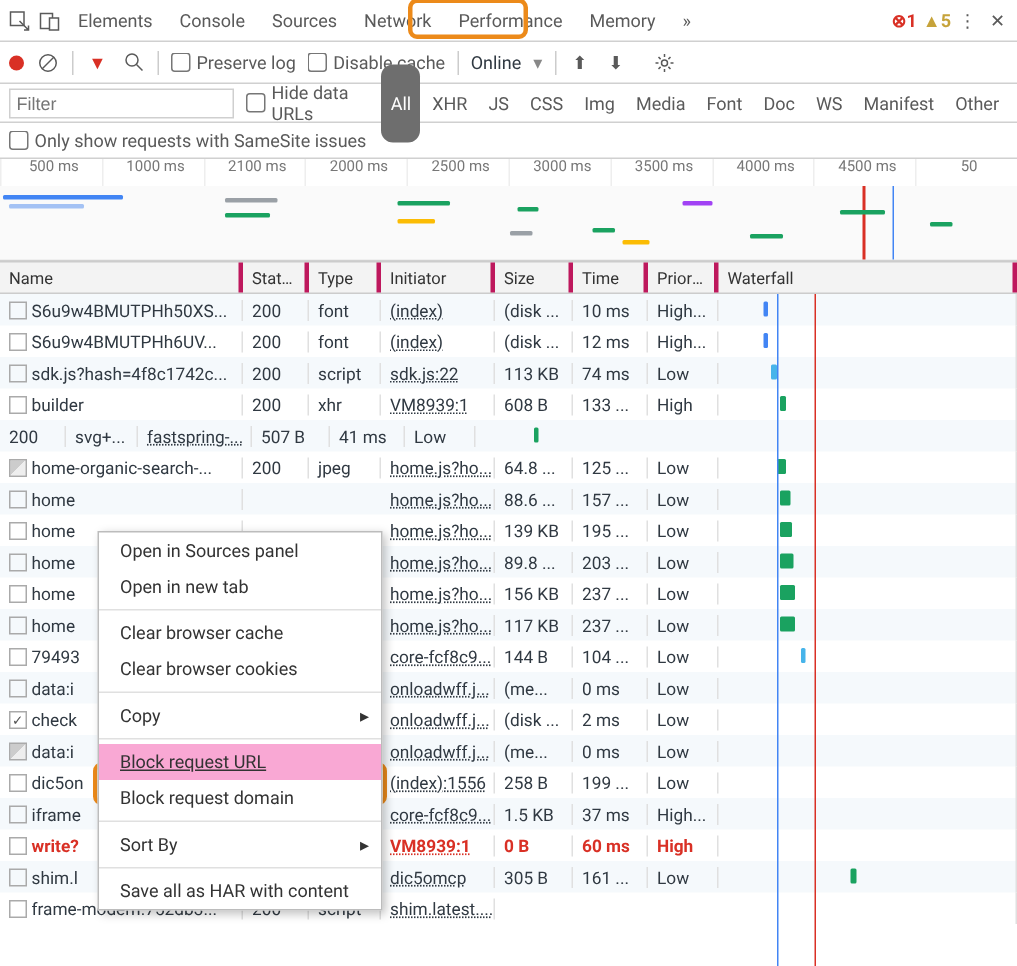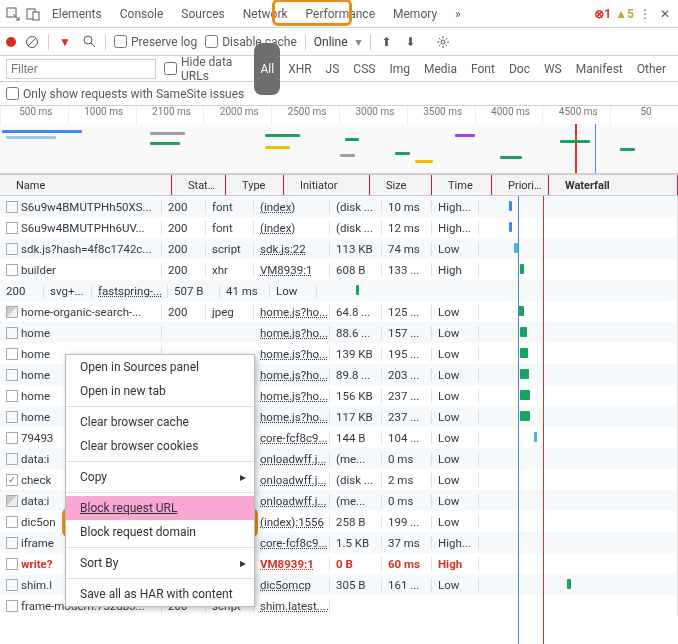--- a/index.html
+++ b/index.html
@@ -22,22 +22,22 @@
 .finput { width:150px; height:20px; border:1px solid #cfcfcf; padding:2px 4px; font-size:12px; color:#999; }
 .pill { padding:19px 6px; border-radius:8px; color:#5a5a5a; cursor:default; }
 .pill.active { background:#6e6e6e; color:#fff; }
 .samesite { display:flex;align-items:center;gap:4px;height:24px;border-bottom:1px solid #d0d0d0;padding:0 6px;color:#5a5a5a;}
 .timeline { height:68px; border-bottom:1px solid #d0d0d0; position:relative; overflow:hidden; }
 .ticks { display:flex; height:18px; font-size:10px; color:#777; }
 .ticks div { flex:1; border-left:1px solid #eee; padding-left:3px;text-align:center; }
 .tlbody { position:relative; height:50px; background:#fafafa; }
 .bar { position:absolute; height:3px; border-radius:1px; }
 .headers { display:flex; height:22px; border-bottom:1px solid #ccc; background:#f3f3f3; font-size:11px; color:#333; border-top:1px solid #ccc;}
-.hc { border-right:1px solid #be185d; padding:4px 6px; overflow:hidden; white-space:nowrap; text-overflow:ellipsis;margin-left:10px; }
-.c-name{width:162px;} .c-status{width:44px;} .c-type{width:48px;} .c-init{width:76px;} .c-size{width:52px;} .c-time{width:50px;} .c-prio{width:47px;} .c-wf{flex:1; position:relative;font-weight:bold;}
+.hc { border-right:3px solid #be185d; padding:4px 6px; overflow:hidden; white-space:nowrap; text-overflow:ellipsis; }
+.c-name{width:162px;} .c-status{width:44px;} .c-type{width:48px;} .c-init{width:76px;} .c-size{width:52px;} .c-time{width:50px;} .c-prio{width:47px;} .c-wf{flex:1; position:relative;}
 .rows { height: calc(644px - 28px - 28px - 26px - 24px - 68px - 22px); overflow:hidden; position:relative; }
 .row { display:flex; height:21px; font-size:11.5px; align-items:center; }
 .row:nth-child(odd){ background:#f5f9fc; }
 .row .cell { border-right:1px solid #e0e0e0; padding:0 6px; overflow:hidden; white-space:nowrap; text-overflow:ellipsis; display:flex; align-items:center; gap:3px;}
 .cell.init { text-decoration: underline dotted; color:#303942; }
 .row.err .cell { color:#d93025; }
 .rowicon { width:12px;height:12px;border:1px solid #aaa;display:inline-block;flex-shrink:0; }
 .rowicon.check::after{content:"✓";font-size:9px;color:#555;position:relative;top:-3px;left:1px;}
 .rowicon.img{background:linear-gradient(135deg,#ccc 50%,#eee 50%);}
 .wfcell { position:relative; height:100%; }

